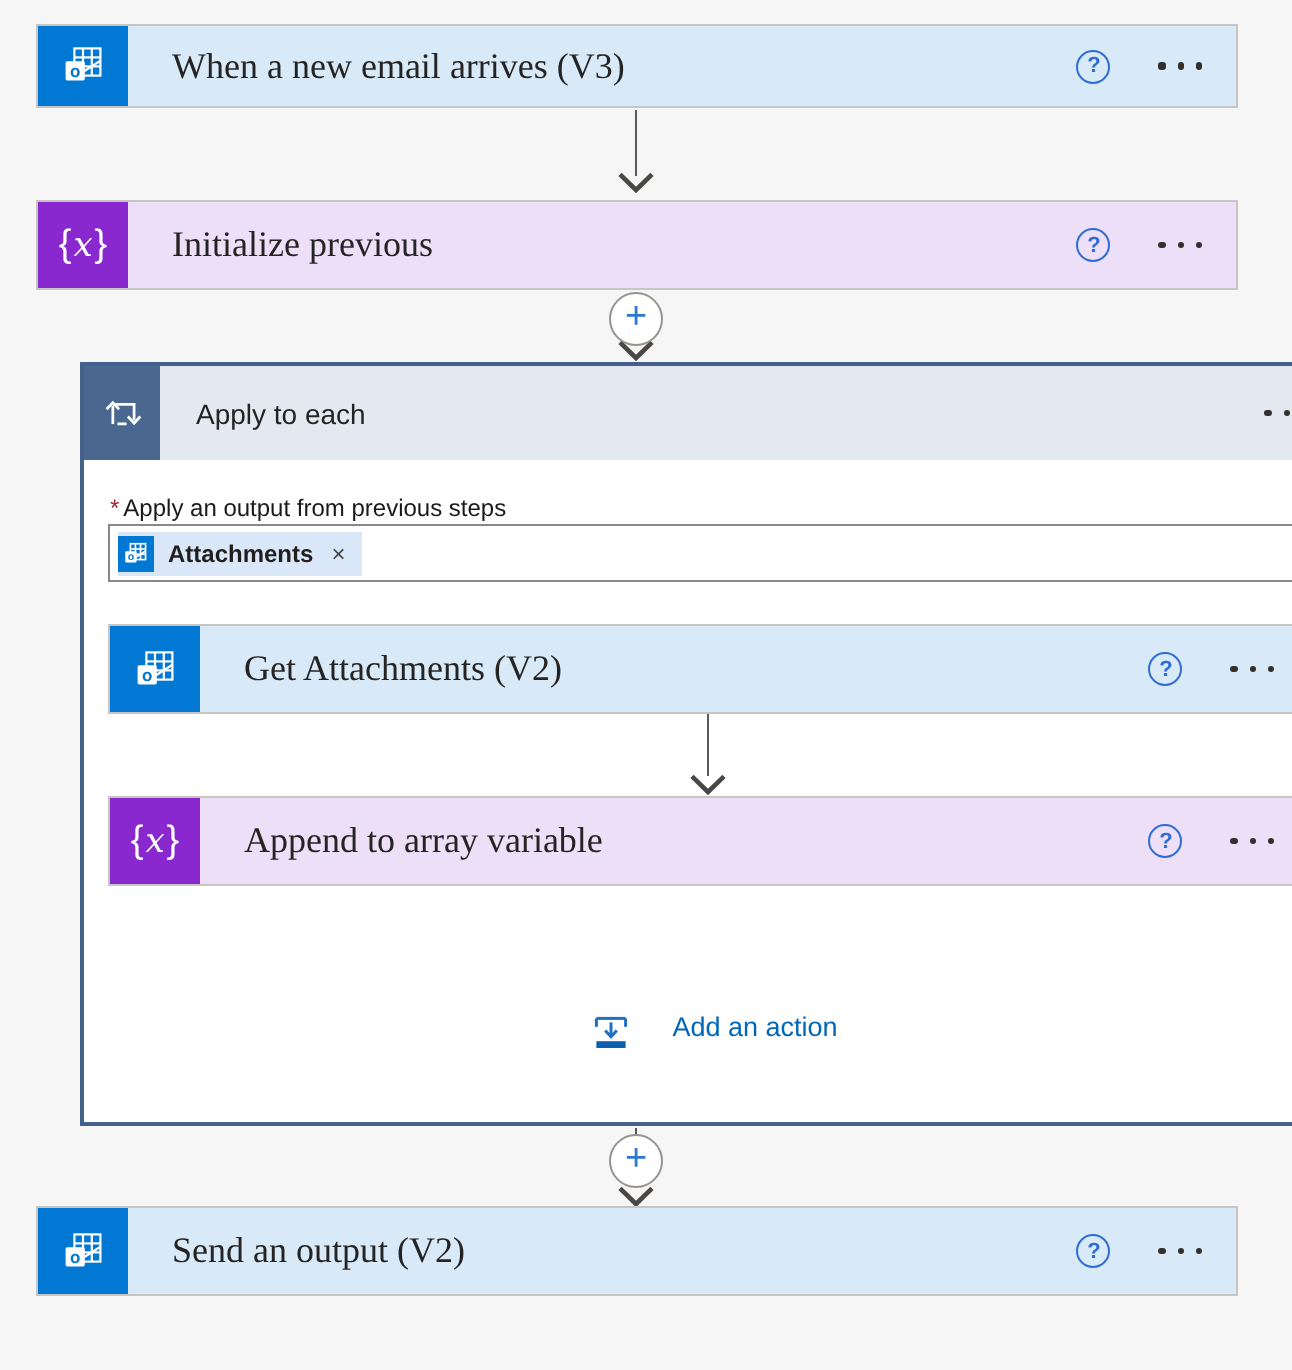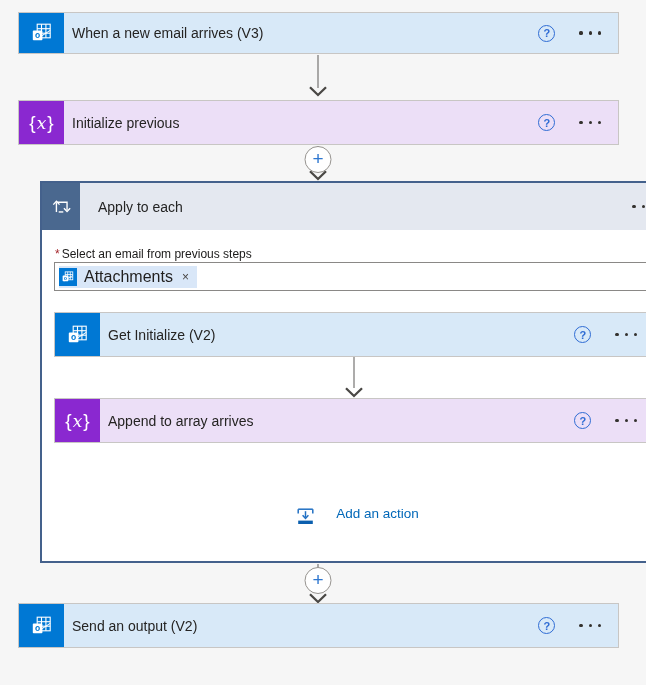--- a/index.html
+++ b/index.html
@@ -22,21 +22,21 @@
   .canvas{position:relative;width:646px;height:685px;background:var(--page_bg);overflow:hidden;}
 
   
   .card{position:absolute;left:18px;width:601px;height:45px;display:flex;align-items:stretch;
         border:1px solid var(--card_border);cursor:pointer;}
   .card-blue{background:var(--action_card_bg);}
   .card-purple{background:var(--variable_card_bg);}
   .iconbox{width:45px;flex:none;display:flex;align-items:center;justify-content:center;color:#fff;}
   .iconbox-outlook{background:var(--outlook_blue);}
   .iconbox-var{background:var(--variables_purple);}
-  .card-title{flex:1;display:flex;align-items:center;padding-left:8px;font-size:14px;color:#252423;white-space:nowrap;}
+  .card-title{flex:1;display:flex;align-items:center;padding-left:22px;font-size:18px;color:#252423;white-space:nowrap;font-family:Liberation Serif, serif;}
   .card-actions{display:flex;align-items:center;gap:24px;padding-right:17px;}
   .help{width:17px;height:17px;border:1.4px solid var(--help_blue);border-radius:50%;color:var(--help_blue);
         font-size:11px;font-weight:bold;display:flex;align-items:center;justify-content:center;cursor:pointer;background:transparent;}
   .dots{display:flex;gap:6px;align-items:center;cursor:pointer;padding:4px 0;}
   .dots i{width:3.2px;height:3.2px;background:#33312e;border-radius:50%;display:block;}
 
   
   .vx{font-size:19px;color:#fff;display:flex;align-items:baseline;}
   .vx em{font-family:"DejaVu Serif",serif;font-style:italic;font-size:17px;padding:0 1px;}
 
@@ -55,21 +55,21 @@
   .scope-iconbox{width:38px;flex:none;background:var(--scope_icon_bg);display:flex;align-items:center;justify-content:center;}
   .scope-title{flex:1;display:flex;align-items:center;padding-left:18px;font-size:14px;color:#242424;}
   .scope-actions{display:flex;align-items:center;padding-right:18px;}
 
   .field-label{position:absolute;left:13px;top:64px;font-size:12px;color:#1b1a19;display:flex;}
   .req{color:#a4262c;margin-right:2px;}
   .token-input{position:absolute;left:12px;top:79px;width:604px;height:29px;border:1px solid #8a8886;
                background:#fff;display:flex;align-items:center;padding:3px 4px;cursor:text;}
   .chip{display:inline-flex;align-items:center;gap:7px;background:#d9e7f8;height:22px;padding:0 8px 0 0;cursor:pointer;}
   .chip-icon{width:18px;height:18px;background:var(--outlook_blue);display:flex;align-items:center;justify-content:center;}
-  .chip-label{font-size:16px;color:#201f1e;}
+  .chip-label{font-size:12px;color:#201f1e;font-weight:bold;}
   .chip-x{font-size:12px;color:#484644;margin-left:2px;cursor:pointer;}
 
   .inner-card{left:12px;}
   .conn-inner{left:297px;}
 
   .add-action{position:absolute;top:323px;left:0;right:0;display:flex;align-items:flex-start;justify-content:center;
               gap:20px;cursor:pointer;}
   .add-action span{color:var(--link_blue);font-size:13.5px;}
 </style>
 </head>
@@ -149,21 +149,21 @@
         <span class="dots">
             <i></i>
             <i></i>
             <i></i>
           </span>
       </div>
     </div>
 
     <div class="field-label">
       <span class="req">*</span>
-      <span>Select an email from previous steps</span>
+      <span>Apply an output from previous steps</span>
     </div>
 
     <div class="token-input">
       <span class="chip">
         <span class="chip-icon">
           <svg width="14" height="14" viewBox="0 0 24 24">
             <g fill="none" stroke="#fff" stroke-width="1.4">
               <rect x="7.2" y="3.2" width="13" height="13.6"></rect>
               <line x1="11.5" y1="3.2" x2="11.5" y2="16.8"></line>
                 <line x1="15.9" y1="3.2" x2="15.9" y2="16.8"></line>
@@ -188,21 +188,21 @@
             <line x1="11.5" y1="3.2" x2="11.5" y2="16.8"></line>
               <line x1="15.9" y1="3.2" x2="15.9" y2="16.8"></line>
             <line x1="7.2" y1="7.7" x2="20.2" y2="7.7"></line>
               <line x1="7.2" y1="12.2" x2="20.2" y2="12.2"></line>
             <line x1="5.8" y1="18.6" x2="20.2" y2="9.4"></line>
           </g>
           <rect x="2.8" y="9.6" width="9.6" height="9.6" rx="0.8" fill="#fff"></rect>
           <text x="7.6" y="17.3" text-anchor="middle" font-size="8.5" font-weight="700" fill="#0078d4">o</text>
         </svg>
       </div>
-      <div class="card-title">Get Initialize (V2)</div>
+      <div class="card-title">Get Attachments (V2)</div>
       <div class="card-actions">
         <span class="help">?</span>
         <span class="dots">
             <i></i>
             <i></i>
             <i></i>
           </span>
       </div>
     </div>
 
@@ -210,21 +210,21 @@
       <span class="vline" style="height:31px;"></span>
       <svg class="chev" style="top:30px;" width="19" height="11" viewBox="0 0 19 11">
         <path d="M1.5 1.2 L9.5 9 L17.5 1.2" fill="none" stroke="#4a4845" stroke-width="2.3"></path>
       </svg>
     </div>
 
     <div class="card card-purple inner-card" style="top:215px;">
       <div class="iconbox iconbox-var">
         <span class="vx">{<em>x</em>}</span>
       </div>
-      <div class="card-title">Append to array arrives</div>
+      <div class="card-title">Append to array variable</div>
       <div class="card-actions">
         <span class="help">?</span>
         <span class="dots">
             <i></i>
             <i></i>
             <i></i>
           </span>
       </div>
     </div>
 

